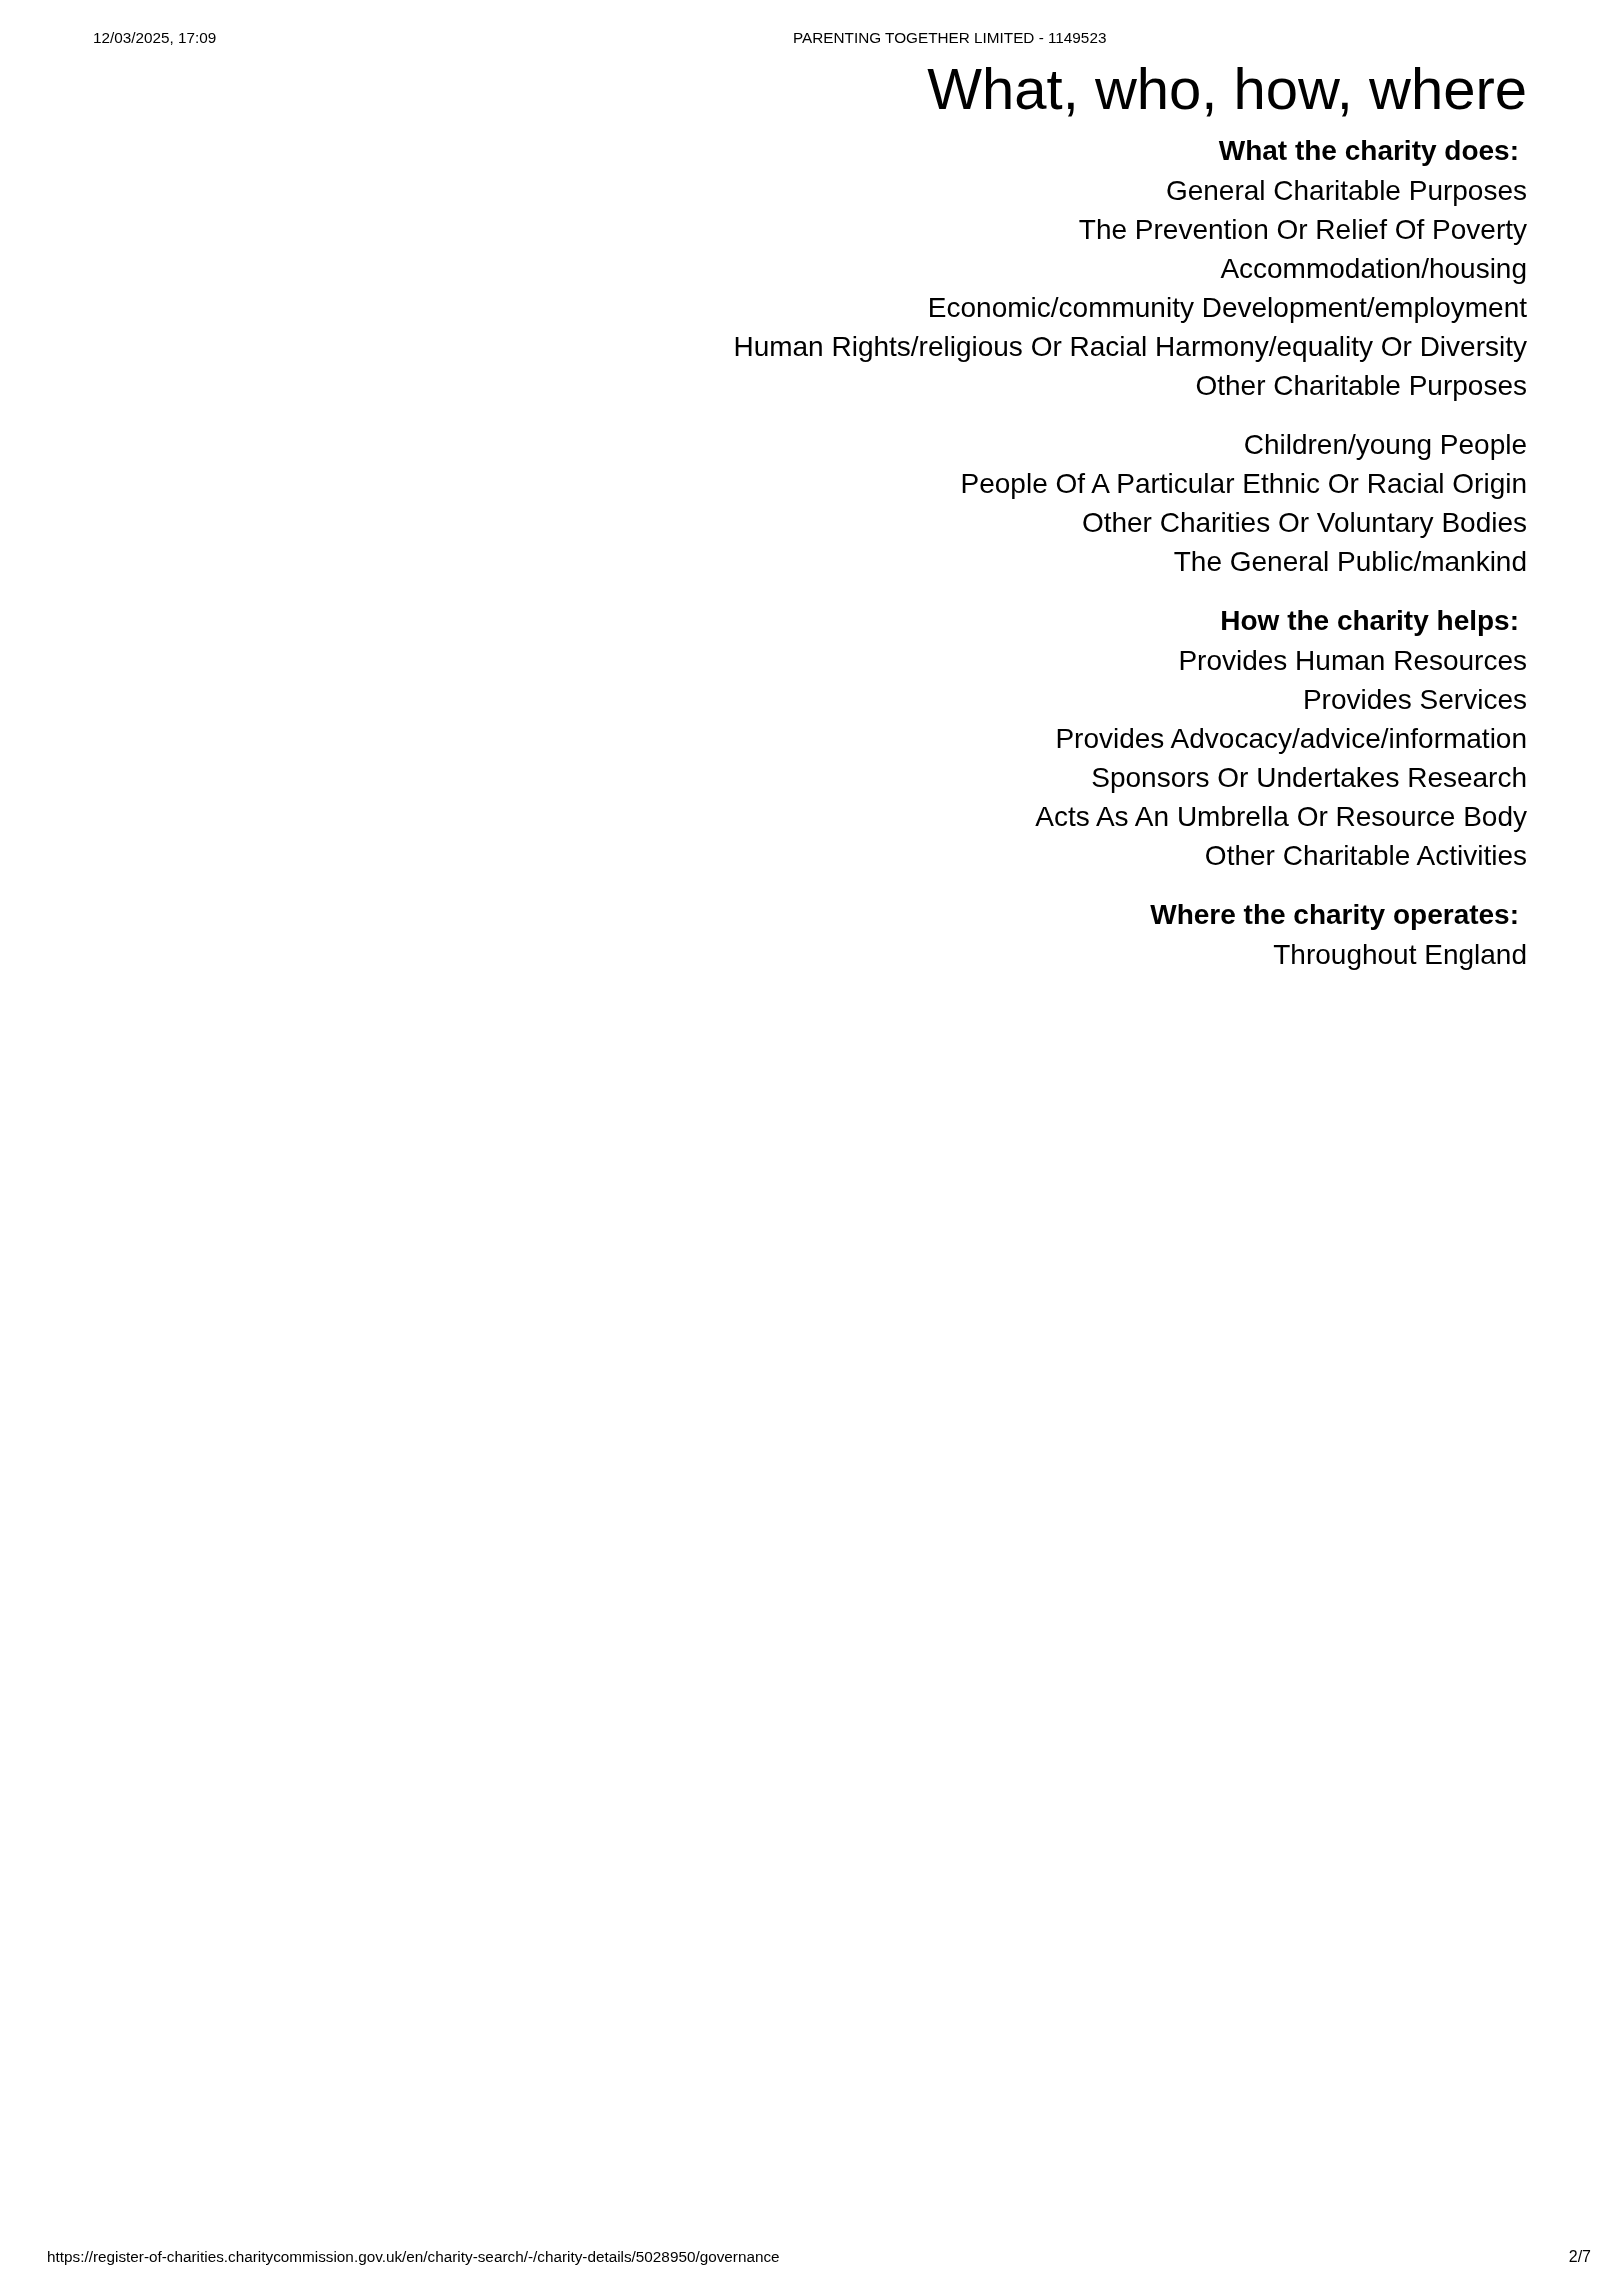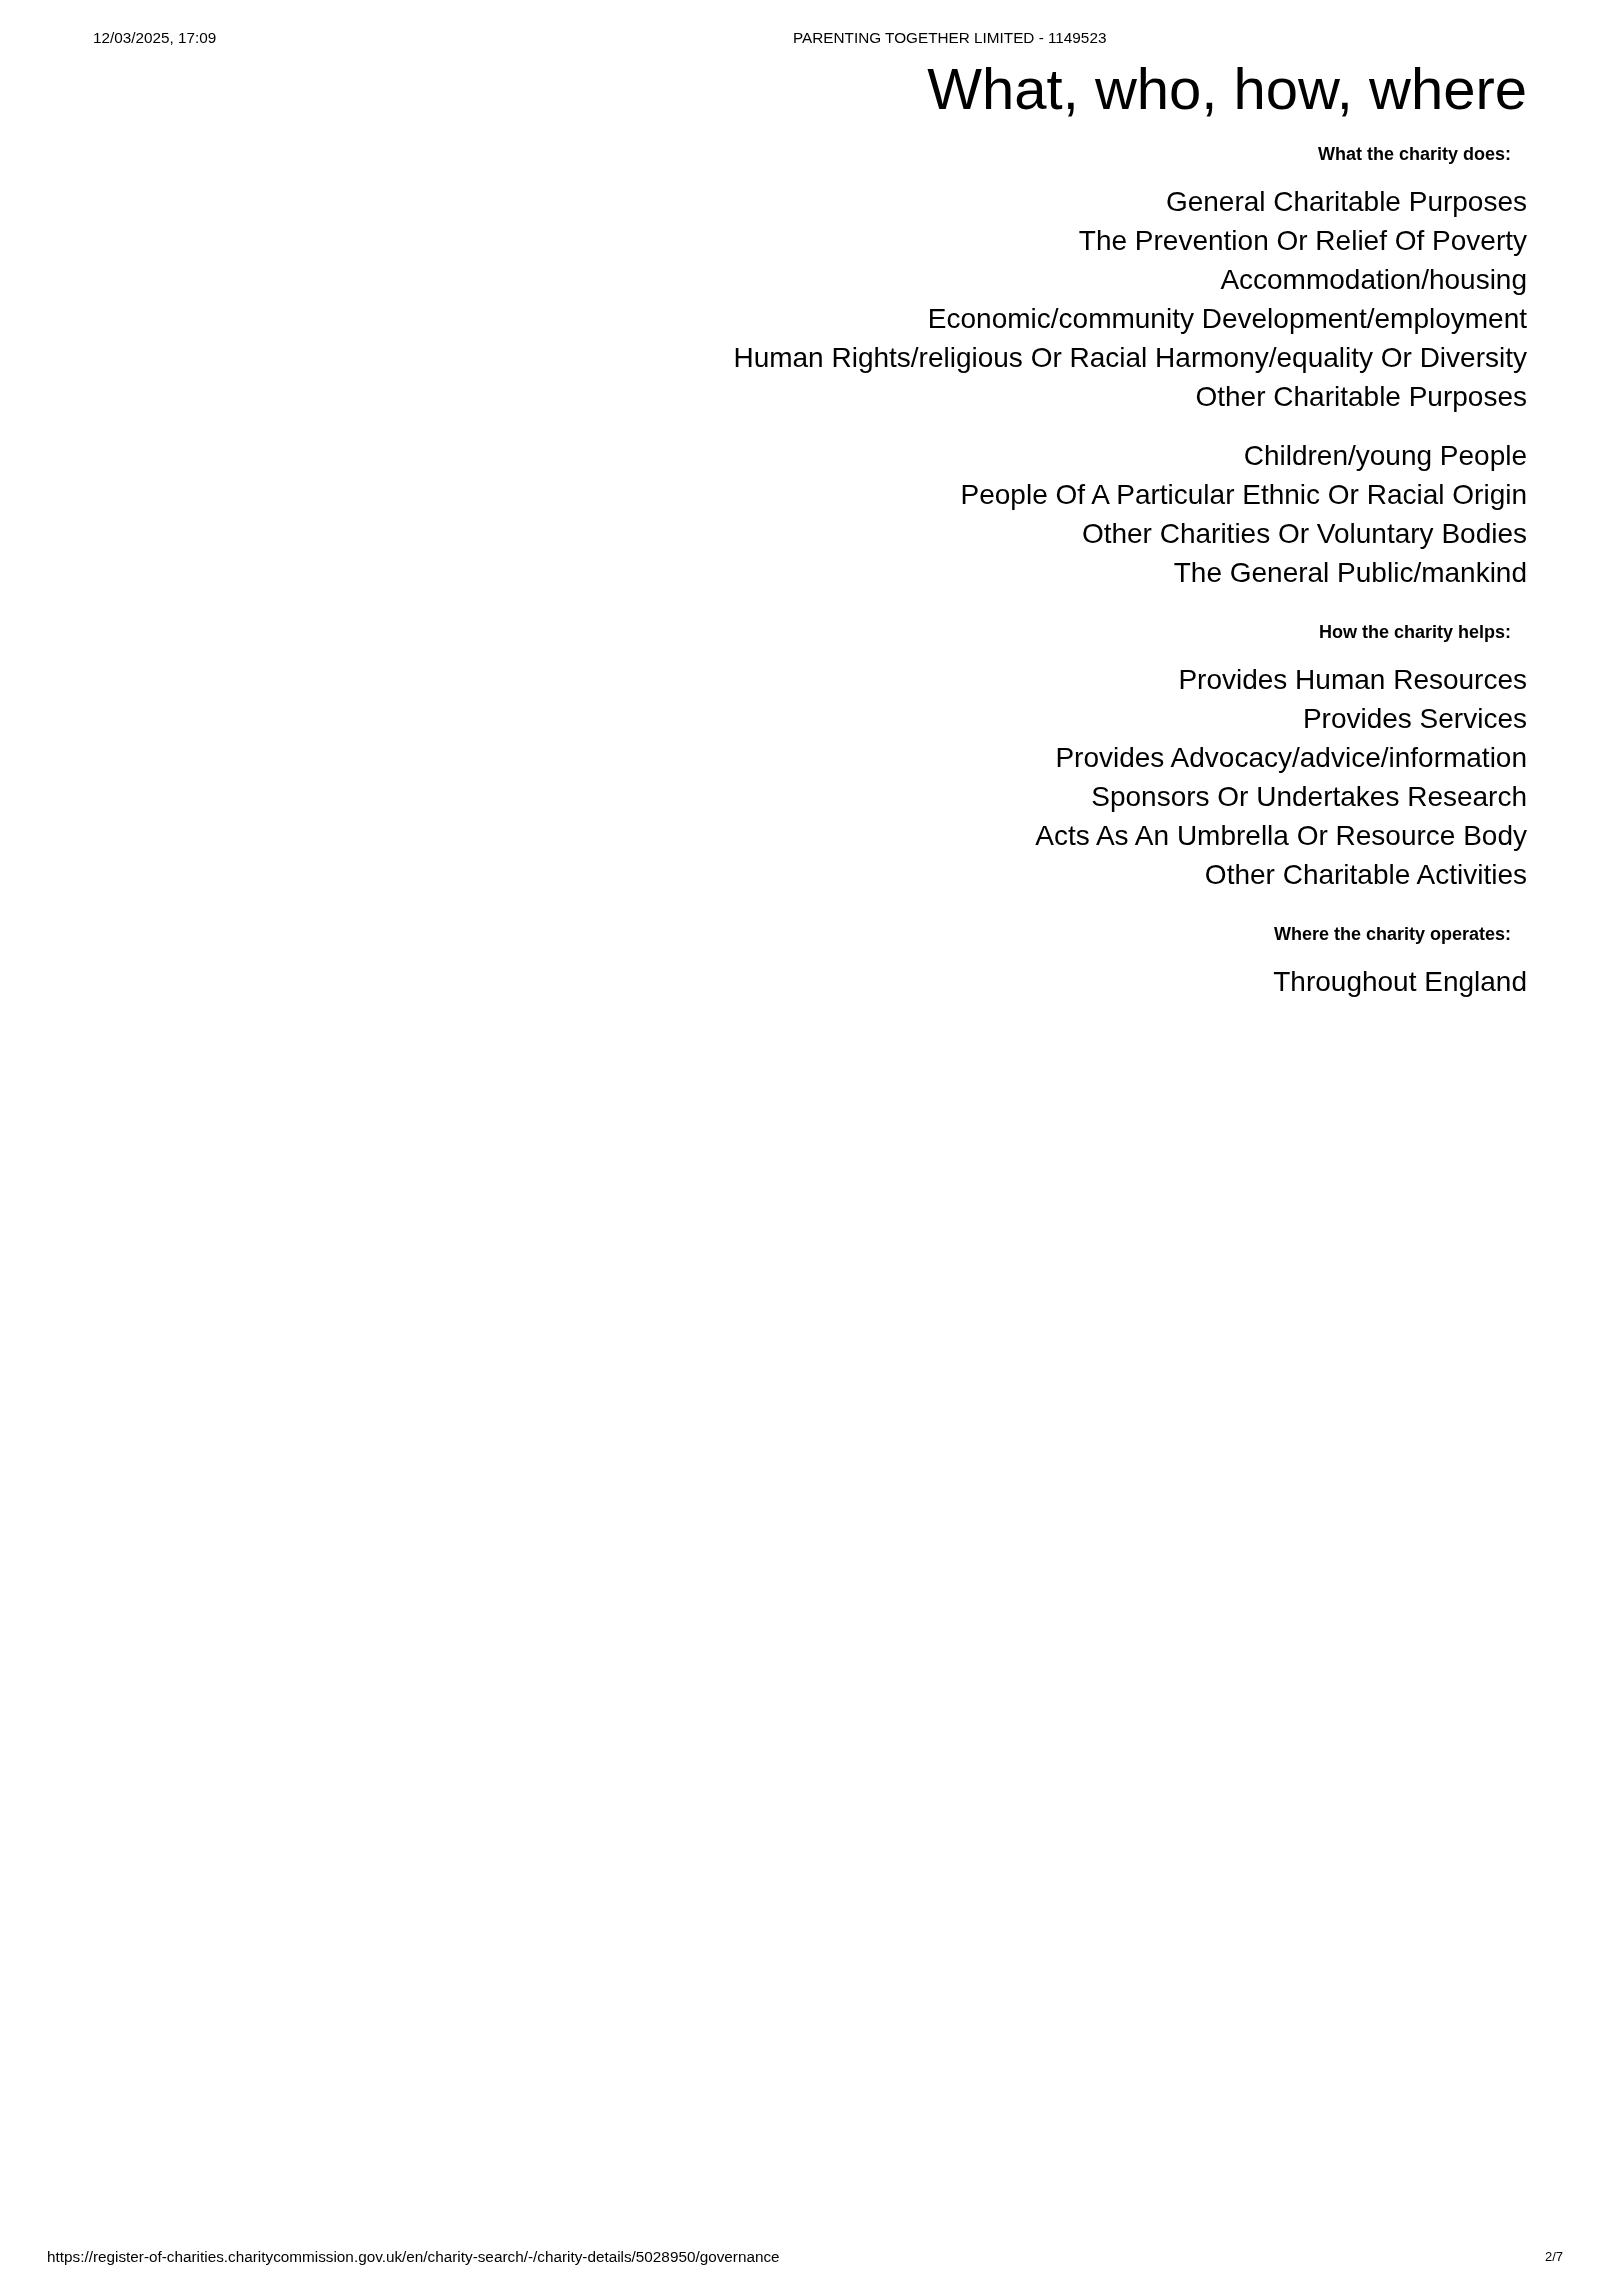--- a/index.html
+++ b/index.html
@@ -34,47 +34,47 @@
   .pf-url {
     position: absolute;
     left: 47px;
     top: 2248px;
     font-size: 15.3px;
     line-height: 18px;
     white-space: nowrap;
   }
   .pf-page {
     position: absolute;
-    right: 60px;
+    right: 32px;
     top: 2248px;
-    font-size: 13px;
+    font-size: 16px;
     line-height: 18px;
     white-space: nowrap;
   }
   
   .content {
     position: absolute;
     left: 96px;
     top: 55px;
     width: 1431px;
     text-align: right;
   }
   h1.page-title {
     font-size: 58px;
     font-weight: 400;
     line-height: 67px;
     margin: 0 0 13px 0;
     letter-spacing: 0;
   }
   .section { margin: 0 0 27px 0; }
   .section h3 {
-    font-size: 18px;
+    font-size: 28px;
     font-weight: 700;
     line-height: 32px;
-    margin: 16px;
+    margin: 8px;
   }
   .item {
     font-size: 28px;
     font-weight: 400;
     line-height: 32px;
     margin: 0 0 7px 0;
   }
 </style>
 </head>
 <body>

